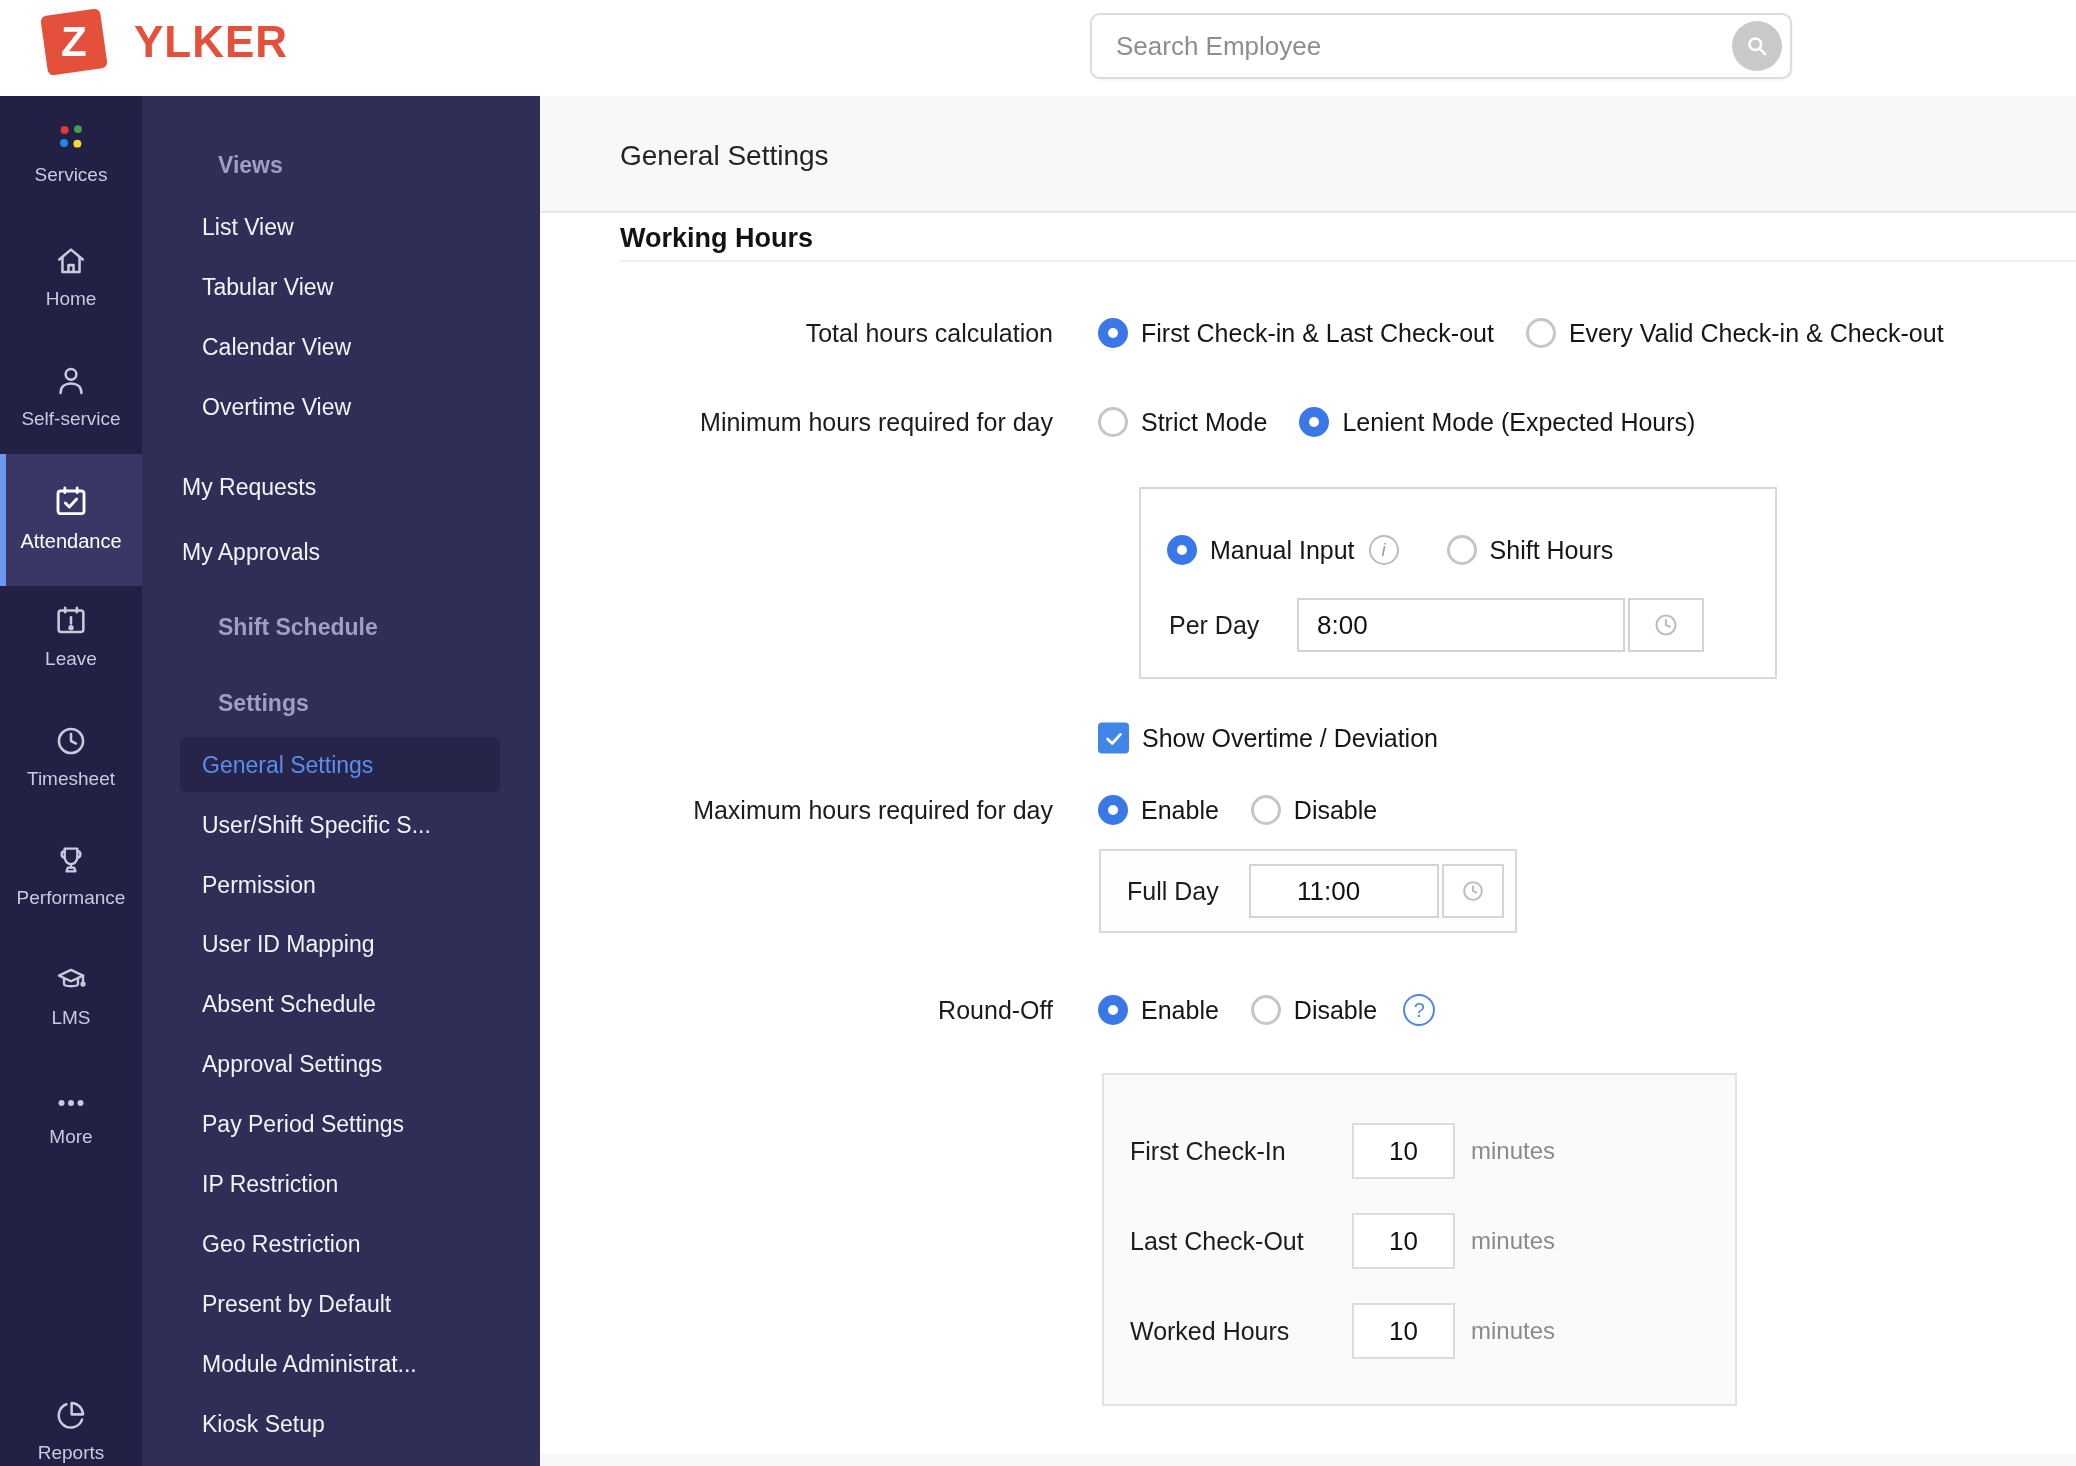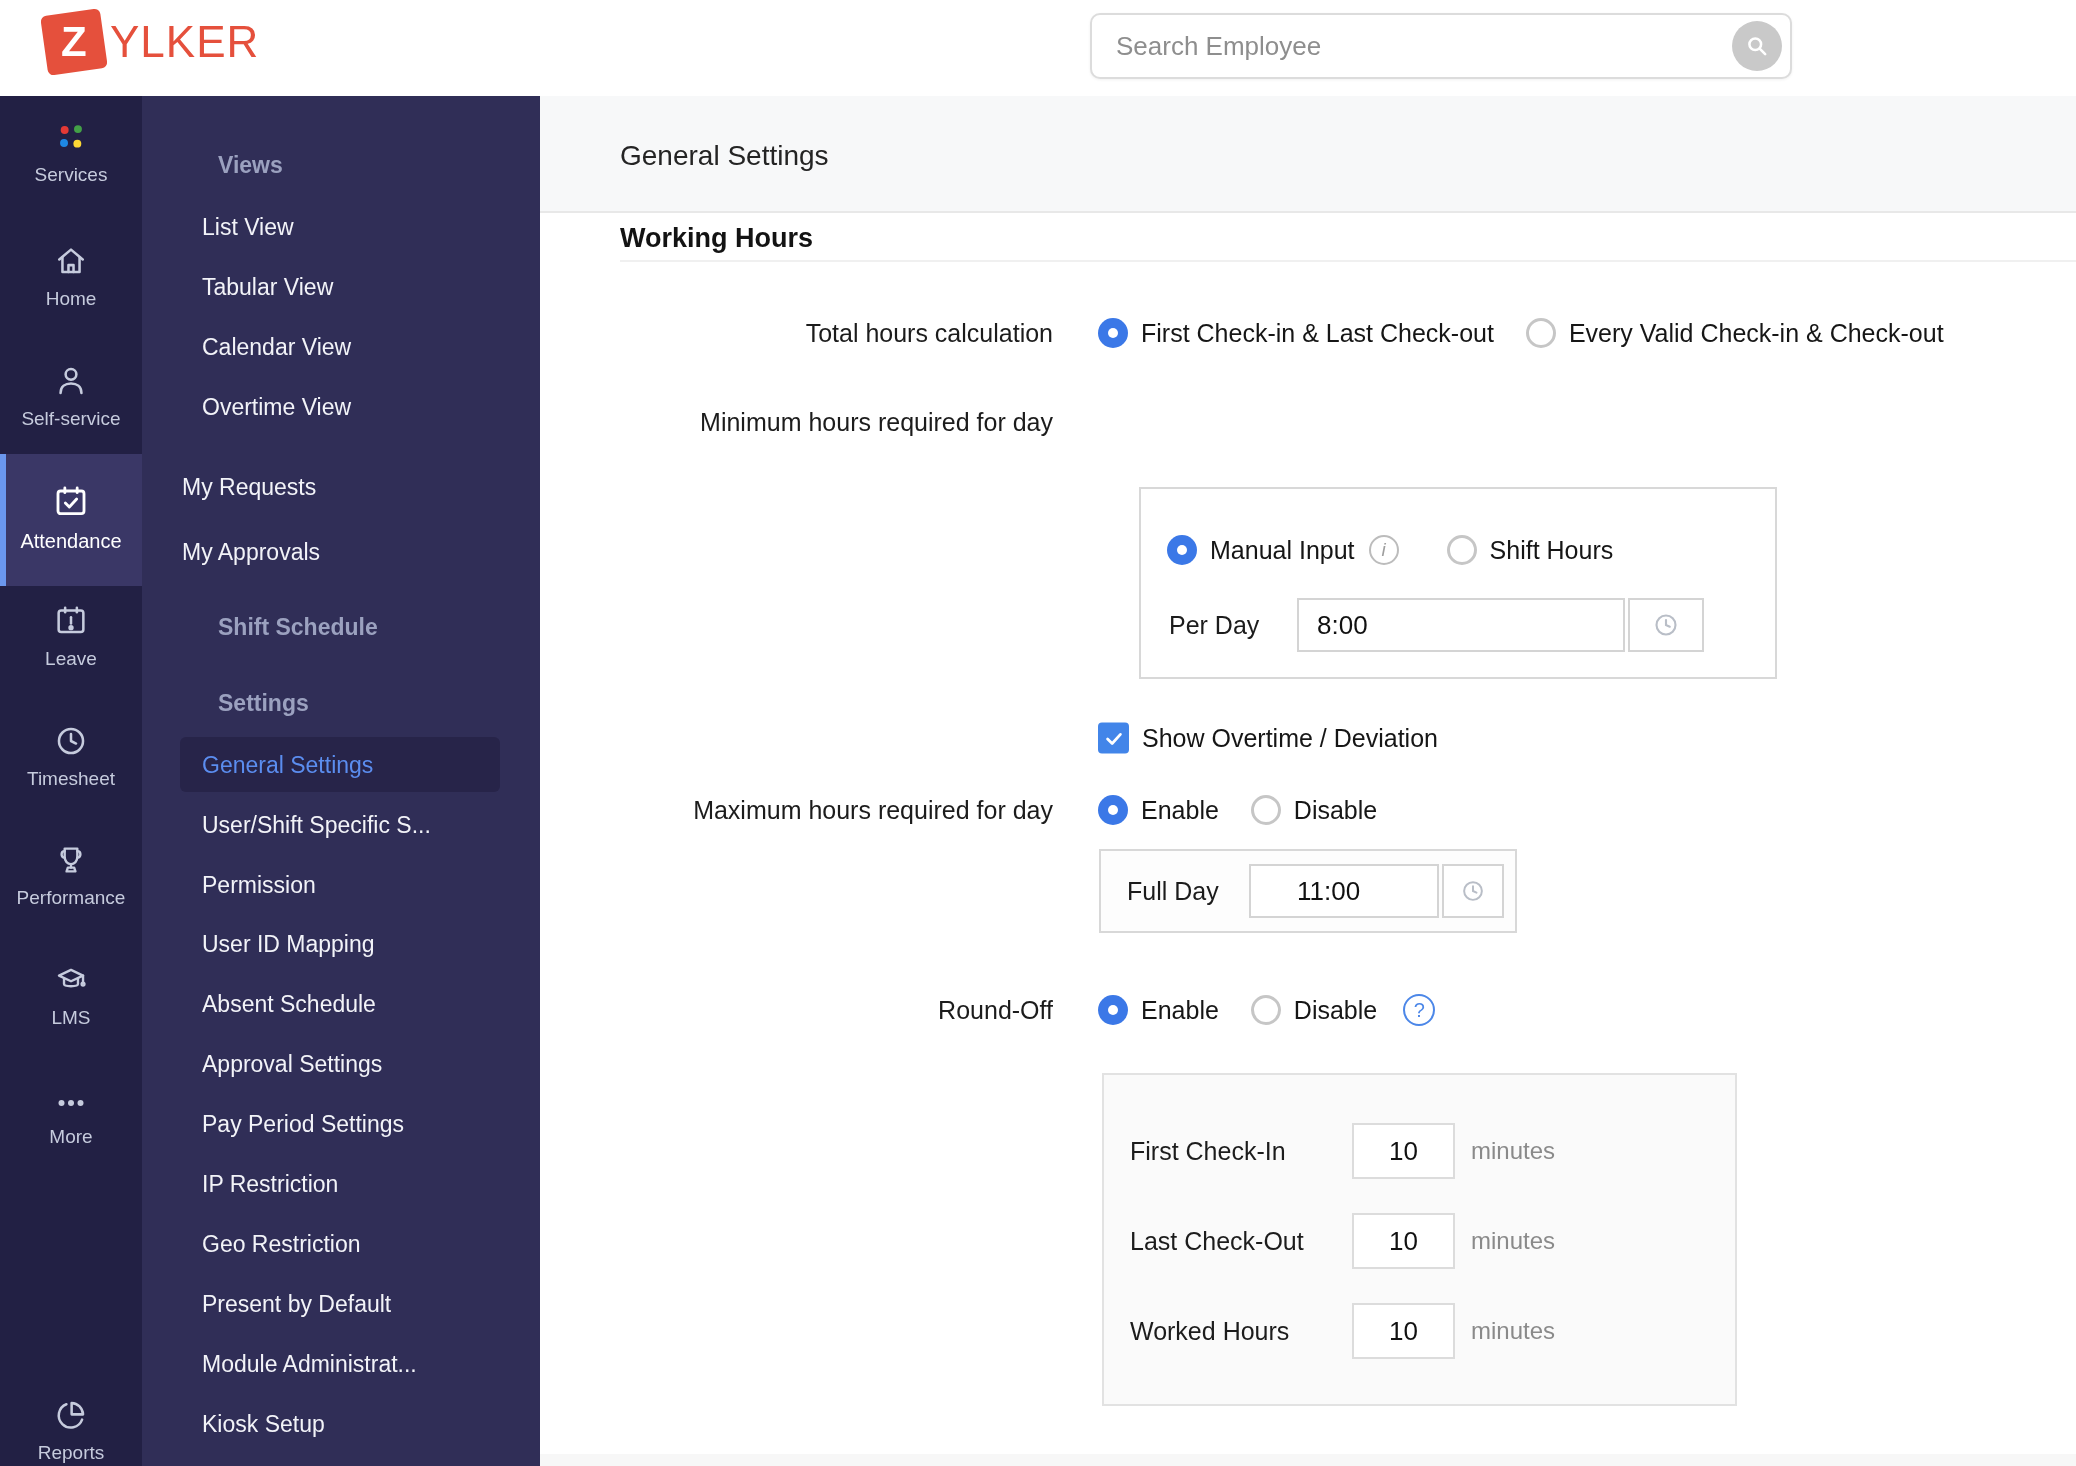--- a/index.html
+++ b/index.html
@@ -6,21 +6,21 @@
   html,body { background:#ffffff; }
   body { font-family:"Liberation Sans", sans-serif; }
   .app { position:relative; width:2076px; height:1466px; overflow:hidden; background:#fff; }
 
   
   .topbar { position:absolute; left:0; top:0; width:2076px; height:96px; background:#fff; z-index:5; }
   .logo { position:absolute; left:44px; top:12px; display:flex; align-items:center; }
   .logo-box { width:60px; height:60px; background:#e5503c; transform:rotate(-8deg); border-radius:6px;
               display:flex; align-items:center; justify-content:center; margin-right:6px; }
   .logo-z { color:#fff; font-size:42px; font-weight:bold; transform:rotate(8deg); }
-  .logo-rest { color:#e5503c; font-size:44px; font-weight:normal; letter-spacing:1px; }
+  .logo-rest { color:#e5503c; font-size:44px; font-weight:bold; letter-spacing:1px;margin-left:24px; }
   .searchbar { position:absolute; left:1090px; top:13px; width:702px; height:66px; background:#fff;
                border:2px solid #dcdcdc; border-radius:10px; box-shadow:0 1px 3px rgba(0,0,0,0.06);
                display:flex; align-items:center; }
   .searchbar input { flex:1; border:none; outline:none; font-size:26px; color:#444; padding:0 24px;
                      font-family:"Liberation Sans", sans-serif; background:transparent; }
   .searchbar input::placeholder { color:#8e8e8e; }
   .search-btn { width:50px; height:50px; border-radius:50%; background:#c9c9c9; border:none; margin-right:8px;
                 display:flex; align-items:center; justify-content:center; cursor:pointer; flex:0 0 auto; }
 
   
@@ -255,20 +255,30 @@
         </div>
         <div class="opt">
           <span class="radio unsel"></span>
           <span class="opt-label">Every Valid Check-in &amp; Check-out</span>
         </div>
       </div>
     </div>
 
     <div class="form-row" style="top:326px">
       <div class="row-label">Minimum hours required for day</div>
+      <div class="row-controls">
+        <div class="opt">
+          <span class="radio unsel"></span>
+          <span class="opt-label">Strict Mode</span>
+        </div>
+        <div class="opt">
+          <span class="radio sel"></span>
+          <span class="opt-label">Lenient Mode (Expected Hours)</span>
+        </div>
+      </div>
     </div>
 
     <div class="panel manual-box">
       <div class="mb-row1">
         <div class="opt">
           <span class="radio sel"></span>
           <span class="opt-label">Manual Input</span>
         </div>
         <span class="icon-circle info-icon">i</span>
         <div class="opt" style="margin-left:48px">

